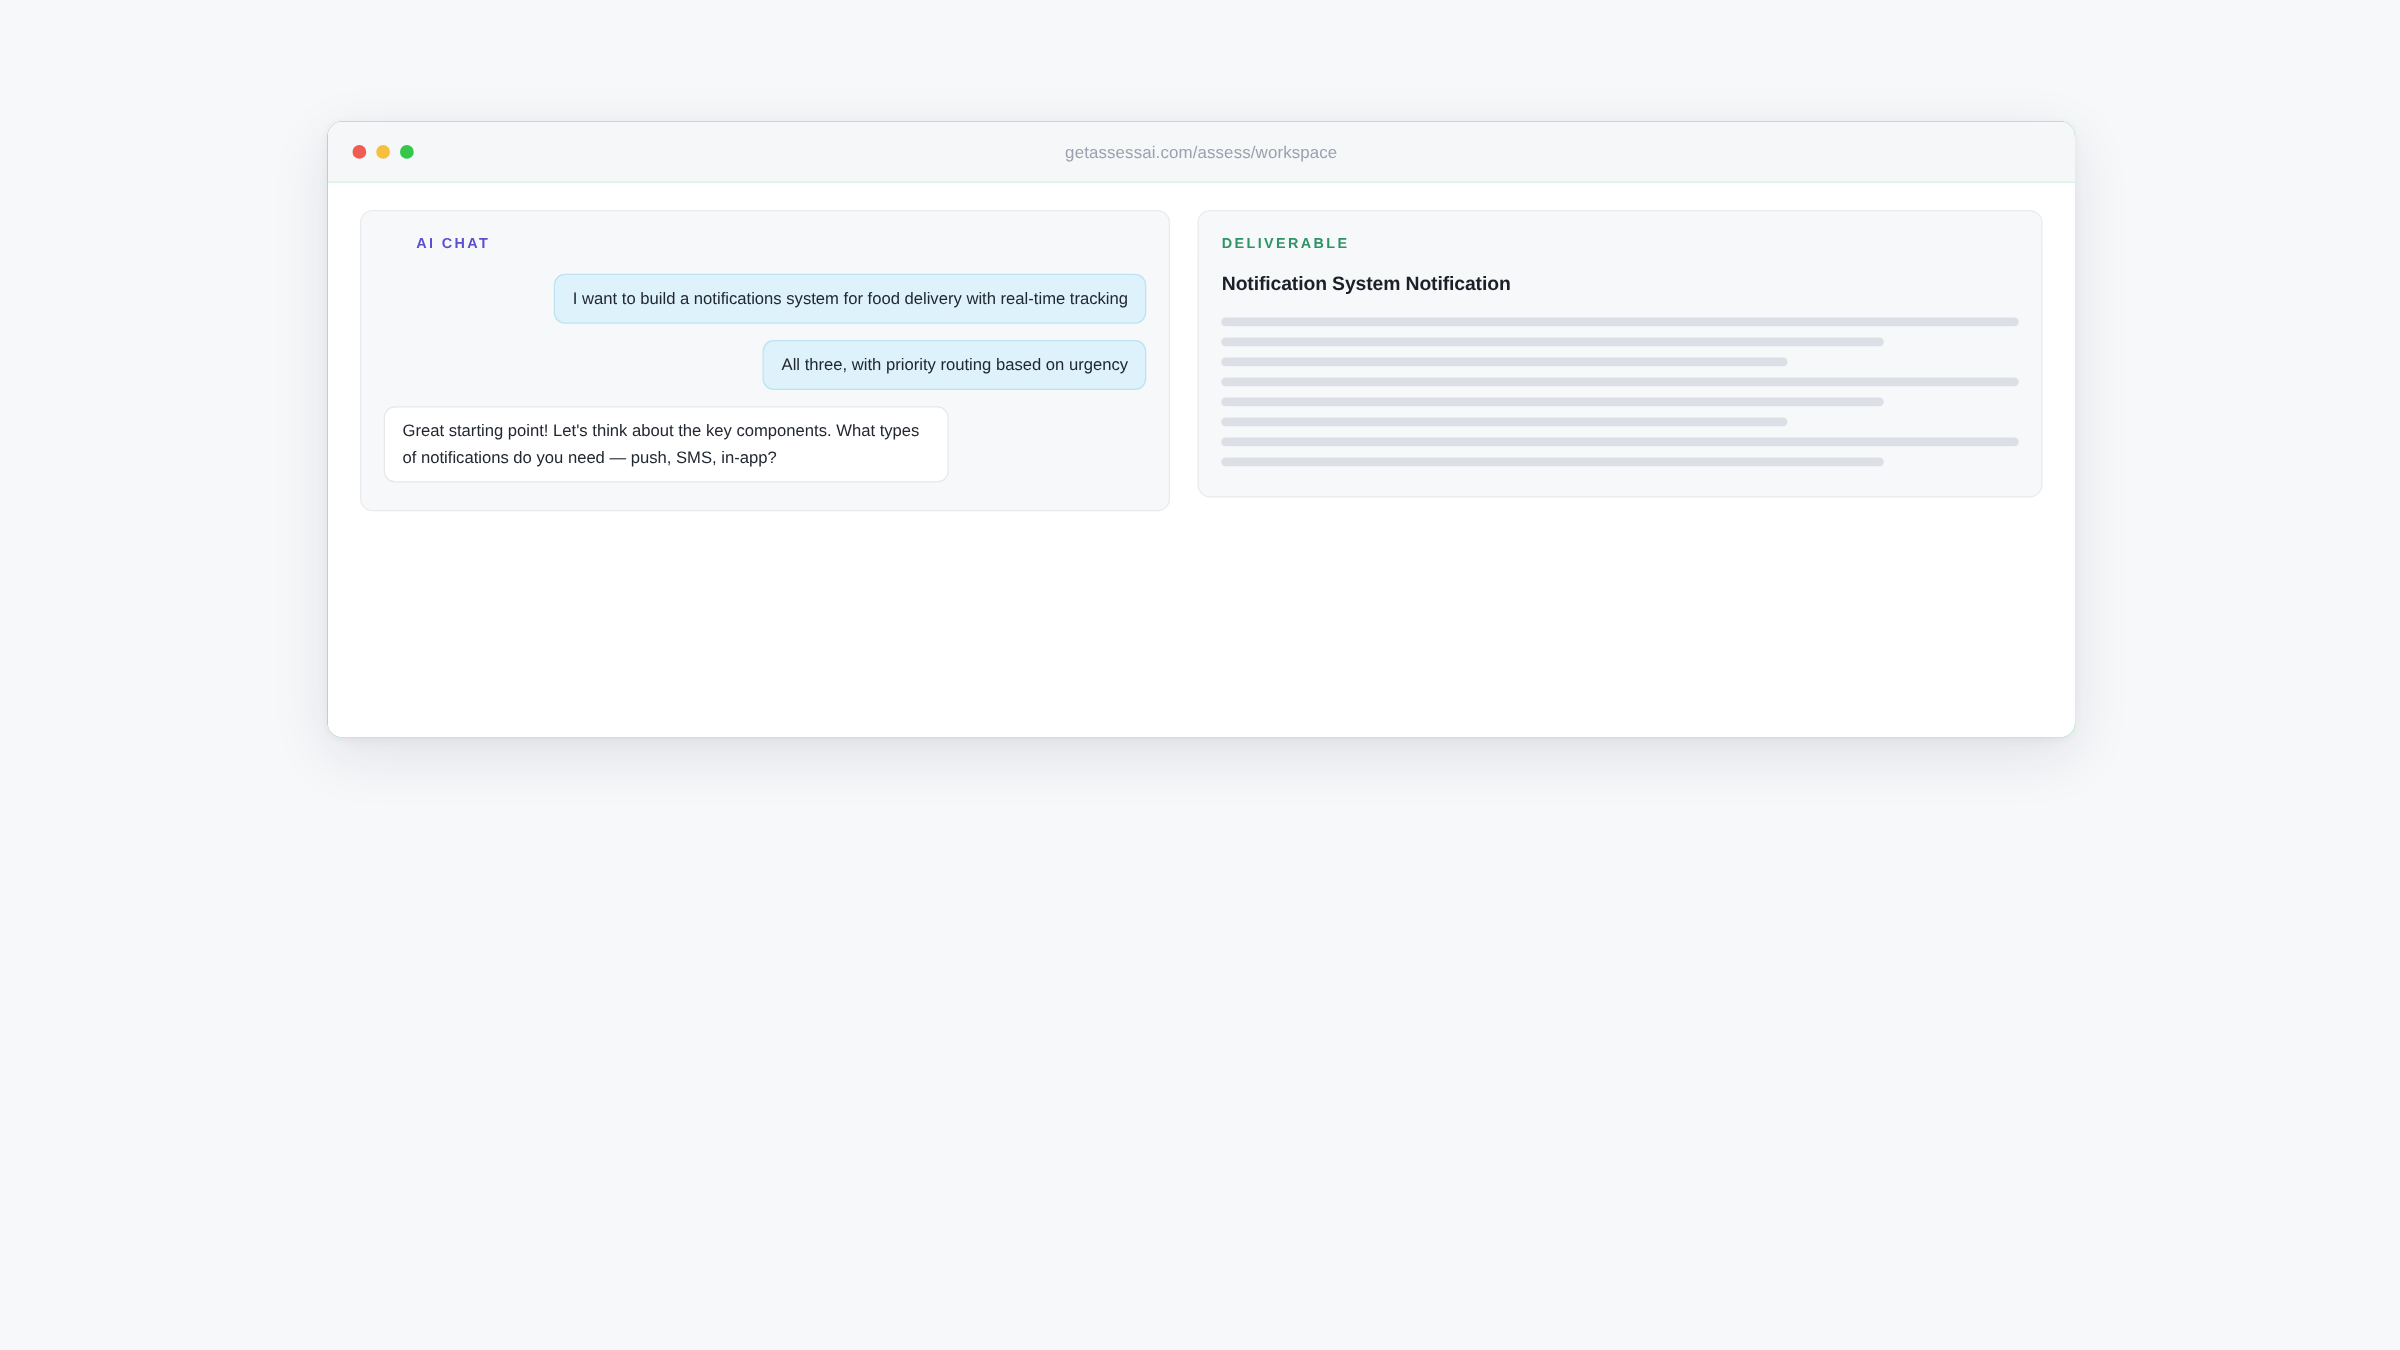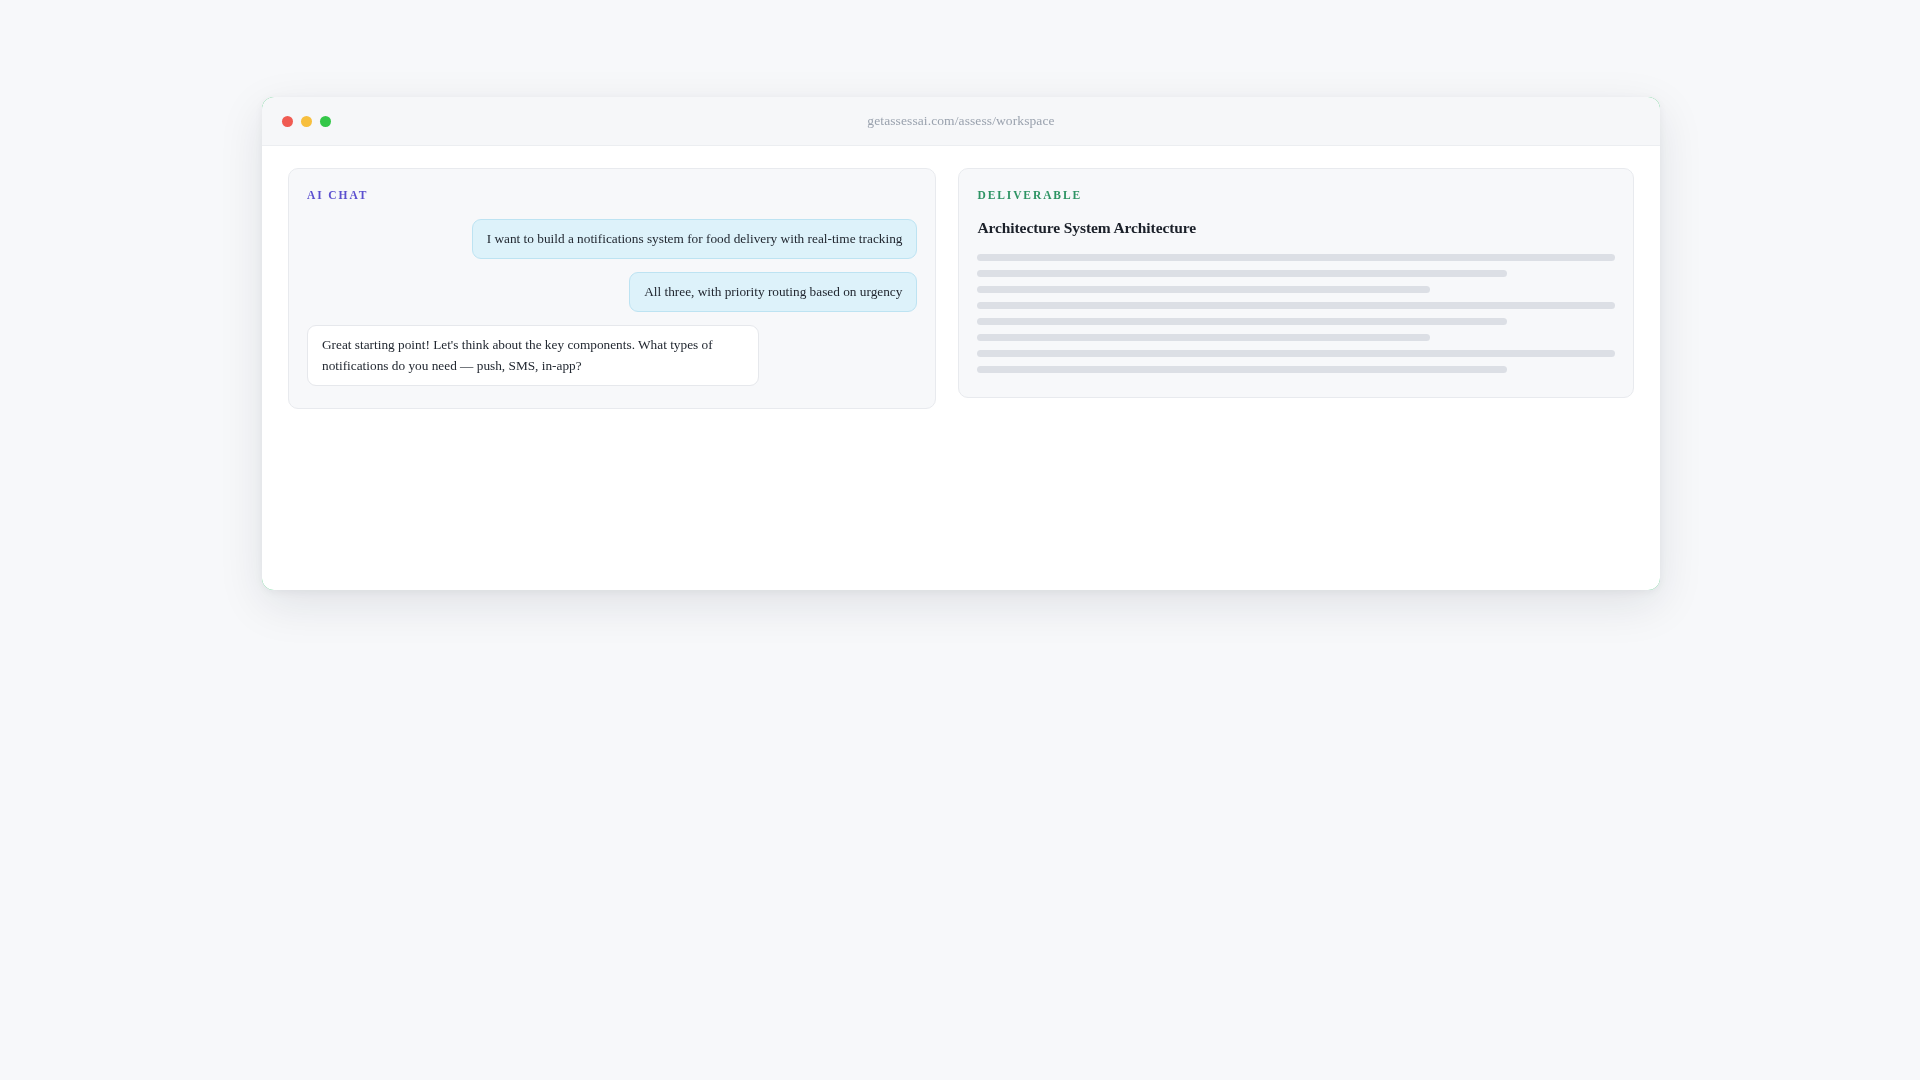--- a/index.html
+++ b/index.html
@@ -19,21 +19,20 @@
     position: absolute;
     left: 262px;
     top: 97px;
     width: 1398px;
     height: 493px;
     background: #22c55e;
     border-radius: 12px;
     box-shadow: 0 14px 46px rgba(22, 30, 48, 0.10),
                 0 2px 8px rgba(22, 30, 48, 0.05);
     overflow: hidden;
-    font-family: Liberation Serif, serif;
   }
 
   #title-bar {
     position: relative;
     height: 48px;
     background: #f6f7f9;
     border-bottom: 1px solid #eceef1;
     display: flex;
     align-items: center;
   }
@@ -164,21 +163,21 @@
       <span class="dot dot-min" style="background: rgb(247, 191, 62);"></span>
       <span class="dot dot-max" style="background: rgb(52, 199, 73);"></span>
     </div>
     <div id="url-text">getassessai.com/assess/workspace</div>
   </div>
 
   <div id="viewport">
     <div id="panels">
 
       <section class="panel" id="chat-panel">
-        <div class="panel-eyebrow" id="chat-eyebrow" style="color: rgb(91, 79, 207);">AI CHAT</div>
+        <div class="panel-eyebrow" id="chat-eyebrow" style="color: rgb(91, 79, 207); margin-left: 26px;">AI CHAT</div>
 
         <div id="chat-messages">
 
           <div class="msg-row user">
             <div class="bubble user">I want to build a notifications system for food delivery with real-time tracking</div>
           </div>
 
           <div class="msg-row user">
             <div class="bubble user">All three, with priority routing based on urgency</div>
           </div>
@@ -186,21 +185,21 @@
           <div class="msg-row assistant">
             <div class="bubble assistant">Great starting point! Let's think about the key components. What types of notifications do you need — push, SMS, in-app?</div>
           </div>
 
         </div>
       </section>
 
       <section class="panel" id="deliverable-panel">
         <div class="panel-eyebrow" id="deliverable-eyebrow" style="color: rgb(46, 148, 100);">DELIVERABLE</div>
 
-        <h2 id="deliverable-title">Architecture System Architecture</h2>
+        <h2 id="deliverable-title">Notification System Notification</h2>
 
         <div id="skeleton-lines">
             <div class="skel" style="width: 100%;"></div>
             <div class="skel" style="width: 83%;"></div>
             <div class="skel" style="width: 71%;"></div>
             <div class="skel" style="width: 100%;"></div>
             <div class="skel" style="width: 83%;"></div>
             <div class="skel" style="width: 71%;"></div>
             <div class="skel" style="width: 100%;"></div>
             <div class="skel" style="width: 83%;"></div>

